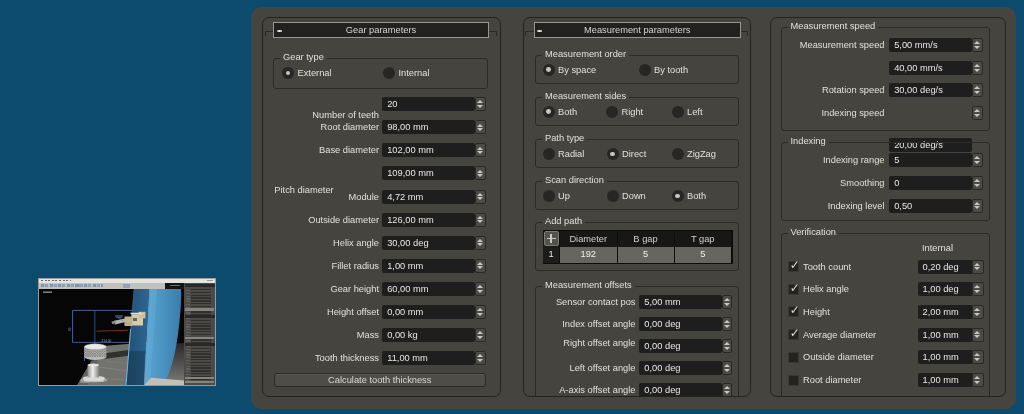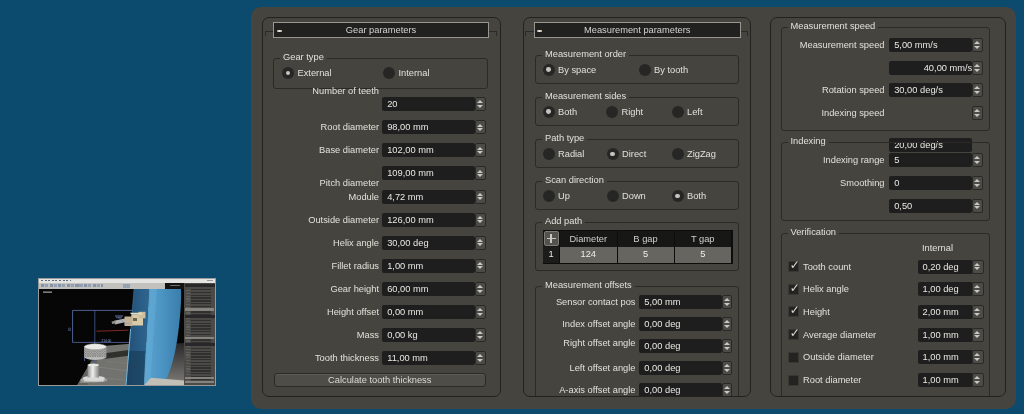--- a/index.html
+++ b/index.html
@@ -35,39 +35,39 @@
 <div class="mark" style="left:1.5px;top:13.0px;width:8.5px;height:1px;"></div>
       <div class="mark" style="left:1.5px;top:13.0px;width:1px;height:5px;"></div>
       <div class="mark" style="left:226.0px;top:13.0px;width:8.0px;height:1px;"></div>
       <div class="mark" style="left:233.0px;top:13.0px;width:1px;height:5px;"></div>
 <div class="grp" style="left:10.0px;top:39.5px;width:214.5px;height:31px;"></div>
       <div class="glab" style="left:17.0px;top:34.5px;">Gear type</div>
 <div class="radio on" style="left:19.0px;top:49.0px;"></div>
       <div style="left:34.5px;top:48.0px;line-height:14px;white-space:nowrap;">External</div>
 <div class="radio" style="left:120.0px;top:49.0px;"></div>
       <div style="left:135.5px;top:48.0px;line-height:14px;white-space:nowrap;">Internal</div>
-<div class="lab" style="left:-34.0px;top:66px;width:150px;text-align:right;">Number of teeth</div>
+<div class="lab" style="left:-34.0px;top:90px;width:150px;text-align:right;">Number of teeth</div>
       <div class="fld" style="left:119.19999999999999px;top:79.3px;width:93px;">20</div>
       <div class="spin" style="left:212.3px;top:79.3px;width:11px;">
         <i class="u"></i>
         <i class="d"></i>
       </div>
 <div class="lab" style="left:-34.0px;top:102.35px;width:150px;">Root diameter</div>
       <div class="fld" style="left:119.19999999999999px;top:102.35px;width:93px;">98,00 mm</div>
       <div class="spin" style="left:212.3px;top:102.35px;width:11px;">
         <i class="u"></i>
         <i class="d"></i>
       </div>
 <div class="lab" style="left:-34.0px;top:125.4px;width:150px;">Base diameter</div>
       <div class="fld" style="left:119.19999999999999px;top:125.4px;width:93px;">102,00 mm</div>
       <div class="spin" style="left:212.3px;top:125.4px;width:11px;">
         <i class="u"></i>
         <i class="d"></i>
       </div>
-<div class="lab" style="left:-34.0px;top:158px;width:150px;">Pitch diameter</div>
+<div class="lab" style="left:-34.0px;top:165px;width:150px;text-align:center;">Pitch diameter</div>
       <div class="fld" style="left:119.19999999999999px;top:148.45px;width:93px;">109,00 mm</div>
       <div class="spin" style="left:212.3px;top:148.45px;width:11px;">
         <i class="u"></i>
         <i class="d"></i>
       </div>
 <div class="lab" style="left:-34.0px;top:171.5px;width:150px;">Module</div>
       <div class="fld" style="left:119.19999999999999px;top:171.5px;width:93px;">4,72 mm</div>
       <div class="spin" style="left:212.3px;top:171.5px;width:11px;">
         <i class="u"></i>
         <i class="d"></i>
@@ -154,21 +154,21 @@
 <div class="radio on" style="left:148.0px;top:172.0px;"></div>
       <div style="left:163.5px;top:171.0px;line-height:14px;white-space:nowrap;">Both</div>
 <div class="grp" style="left:11.5px;top:204.0px;width:204px;height:48.5px;"></div>
       <div class="glab" style="left:18.5px;top:199.0px;">Add path</div>
 <div style="left:19.0px;top:212.0px;width:190px;height:33.5px;background:#0d0d0c;"></div>
 <div style="left:19.5px;top:212.5px;width:16px;height:16.5px;background:#171716;text-align:center;line-height:16.5px;color:#d2d0cc;"></div>
 <div style="left:36.5px;top:212.5px;width:56.5px;height:16.5px;background:#171716;text-align:center;line-height:16.5px;color:#d2d0cc;">Diameter</div>
 <div style="left:94.0px;top:212.5px;width:56px;height:16.5px;background:#171716;text-align:center;line-height:16.5px;color:#d2d0cc;">B gap</div>
 <div style="left:151.0px;top:212.5px;width:56.5px;height:16.5px;background:#171716;text-align:center;line-height:16.5px;color:#d2d0cc;">T gap</div>
 <div style="left:19.5px;top:229.0px;width:16px;height:15.5px;background:#1c1c1b;text-align:center;line-height:15.5px;color:#e8e6e2;">1</div>
-<div style="left:36.5px;top:229.0px;width:56.5px;height:15.5px;background:#67655f;text-align:center;line-height:15.5px;color:#f1efeb;">124</div>
+<div style="left:36.5px;top:229.0px;width:56.5px;height:15.5px;background:#67655f;text-align:center;line-height:15.5px;color:#f1efeb;">192</div>
 <div style="left:94.0px;top:229.0px;width:56px;height:15.5px;background:#67655f;text-align:center;line-height:15.5px;color:#f1efeb;">5</div>
 <div style="left:151.0px;top:229.0px;width:56.5px;height:15.5px;background:#67655f;text-align:center;line-height:15.5px;color:#f1efeb;">5</div>
 <div style="left:20.0px;top:213.0px;width:15px;height:15px;background:#54524d;border:1px solid #7d7b76;border-radius:2px;"></div>
 <div style="left:23.0px;top:219.5px;width:9px;height:1.4px;background:#c9c7c2;"></div>
 <div style="left:26.700000000000045px;top:215.7px;width:1.4px;height:9px;background:#c9c7c2;"></div>
 <div class="grp" style="left:11.5px;top:268.0px;width:204px;height:115px;"></div>
       <div class="glab" style="left:18.5px;top:263.0px;">Measurement offsets</div>
 <div class="lab" style="left:-38.0px;top:276.9px;width:150px;">Sensor contact pos</div>
       <div class="fld" style="left:115.79999999999995px;top:276.9px;width:82.8px;">5,00 mm</div>
       <div class="spin" style="left:198.60000000000002px;top:276.9px;width:10px;">
@@ -202,21 +202,21 @@
 </div>
 <div class="panel" style="left:770px;top:17px;width:235.5px;height:379.5px;">
 <div class="grp" style="left:9.5px;top:9.0px;width:209.5px;height:103.5px;"></div>
       <div class="glab" style="left:16.5px;top:4.0px;">Measurement speed</div>
 <div class="lab" style="left:-36.5px;top:20.200000000000003px;width:150px;">Measurement speed</div>
       <div class="fld" style="left:118.20000000000005px;top:20.200000000000003px;width:83.1px;">5,00 mm/s</div>
       <div class="spin" style="left:201.29999999999995px;top:20.200000000000003px;width:11px;">
         <i class="u"></i>
         <i class="d"></i>
       </div>
-      <div class="fld" style="left:118.20000000000005px;top:42.7px;width:83.1px;text-align:right;">40,00 mm/s</div>
+      <div class="fld" style="left:118.20000000000005px;top:42.7px;width:83.1px;">40,00 mm/s</div>
       <div class="spin" style="left:201.29999999999995px;top:42.7px;width:11px;">
         <i class="u"></i>
         <i class="d"></i>
       </div>
 <div class="lab" style="left:-36.5px;top:65.2px;width:150px;">Rotation speed</div>
       <div class="fld" style="left:118.20000000000005px;top:65.2px;width:83.1px;">30,00 deg/s</div>
       <div class="spin" style="left:201.29999999999995px;top:65.2px;width:11px;">
         <i class="u"></i>
         <i class="d"></i>
       </div>
@@ -233,20 +233,21 @@
       <div class="spin" style="left:201.29999999999995px;top:134.9px;width:11px;">
         <i class="u"></i>
         <i class="d"></i>
       </div>
 <div class="lab" style="left:-36.5px;top:157.75px;width:150px;">Smoothing</div>
       <div class="fld" style="left:118.20000000000005px;top:157.75px;width:83.1px;">0</div>
       <div class="spin" style="left:201.29999999999995px;top:157.75px;width:11px;">
         <i class="u"></i>
         <i class="d"></i>
       </div>
+<div class="lab" style="left:-36.5px;top:180.60000000000002px;width:150px;">Indexing level</div>
       <div class="fld" style="left:118.20000000000005px;top:180.60000000000002px;width:83.1px;">0,50</div>
       <div class="spin" style="left:201.29999999999995px;top:180.60000000000002px;width:11px;">
         <i class="u"></i>
         <i class="d"></i>
       </div>
 <div class="grp" style="left:9.5px;top:215.0px;width:209.5px;height:168px;"></div>
       <div class="glab" style="left:16.5px;top:210.0px;">Verification</div>
 <div style="left:141.5px;top:225.0px;width:50px;text-align:center;">Internal</div>
 <div class="chk" style="left:17.200000000000045px;top:243.0px;"></div>
 <div style="left:18.399999999999977px;top:241.0px;width:11px;height:13px;color:#d9d7d2;font-size:12px;line-height:13px;text-align:center;">✓</div>

